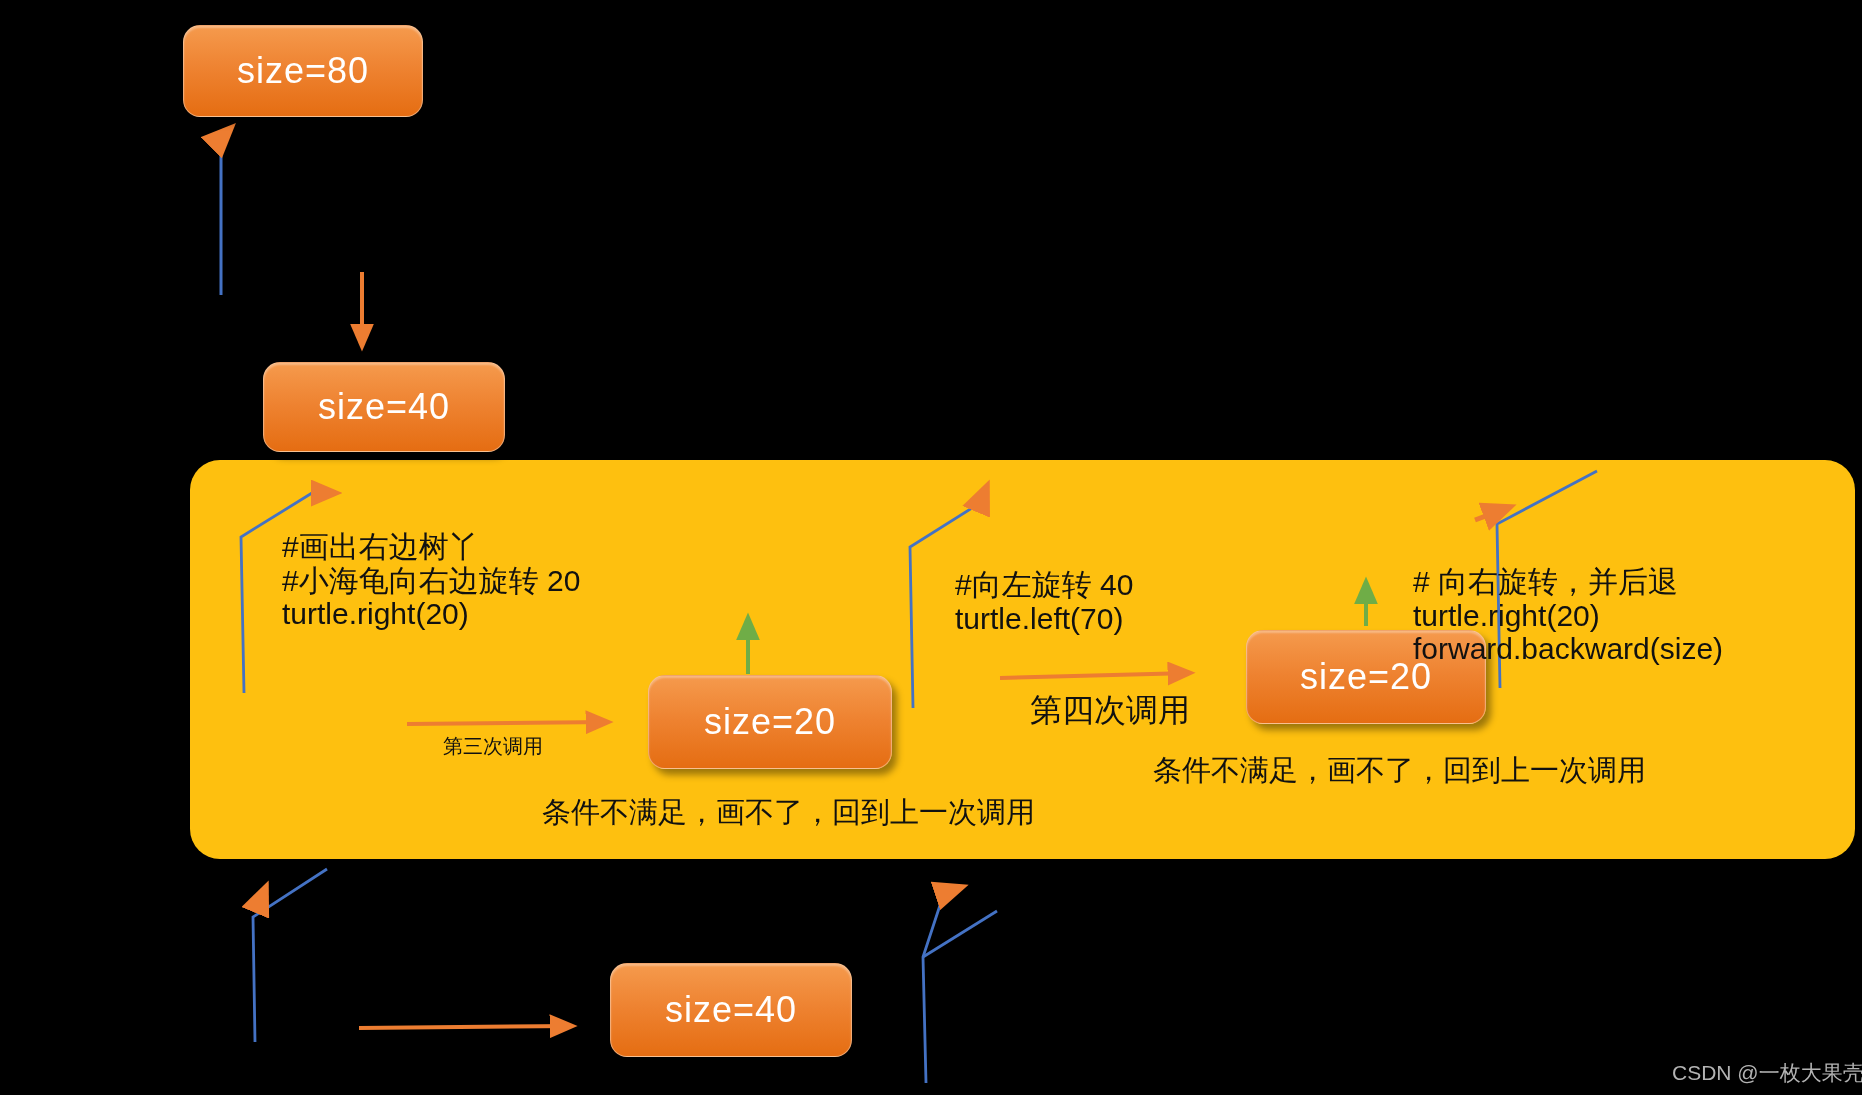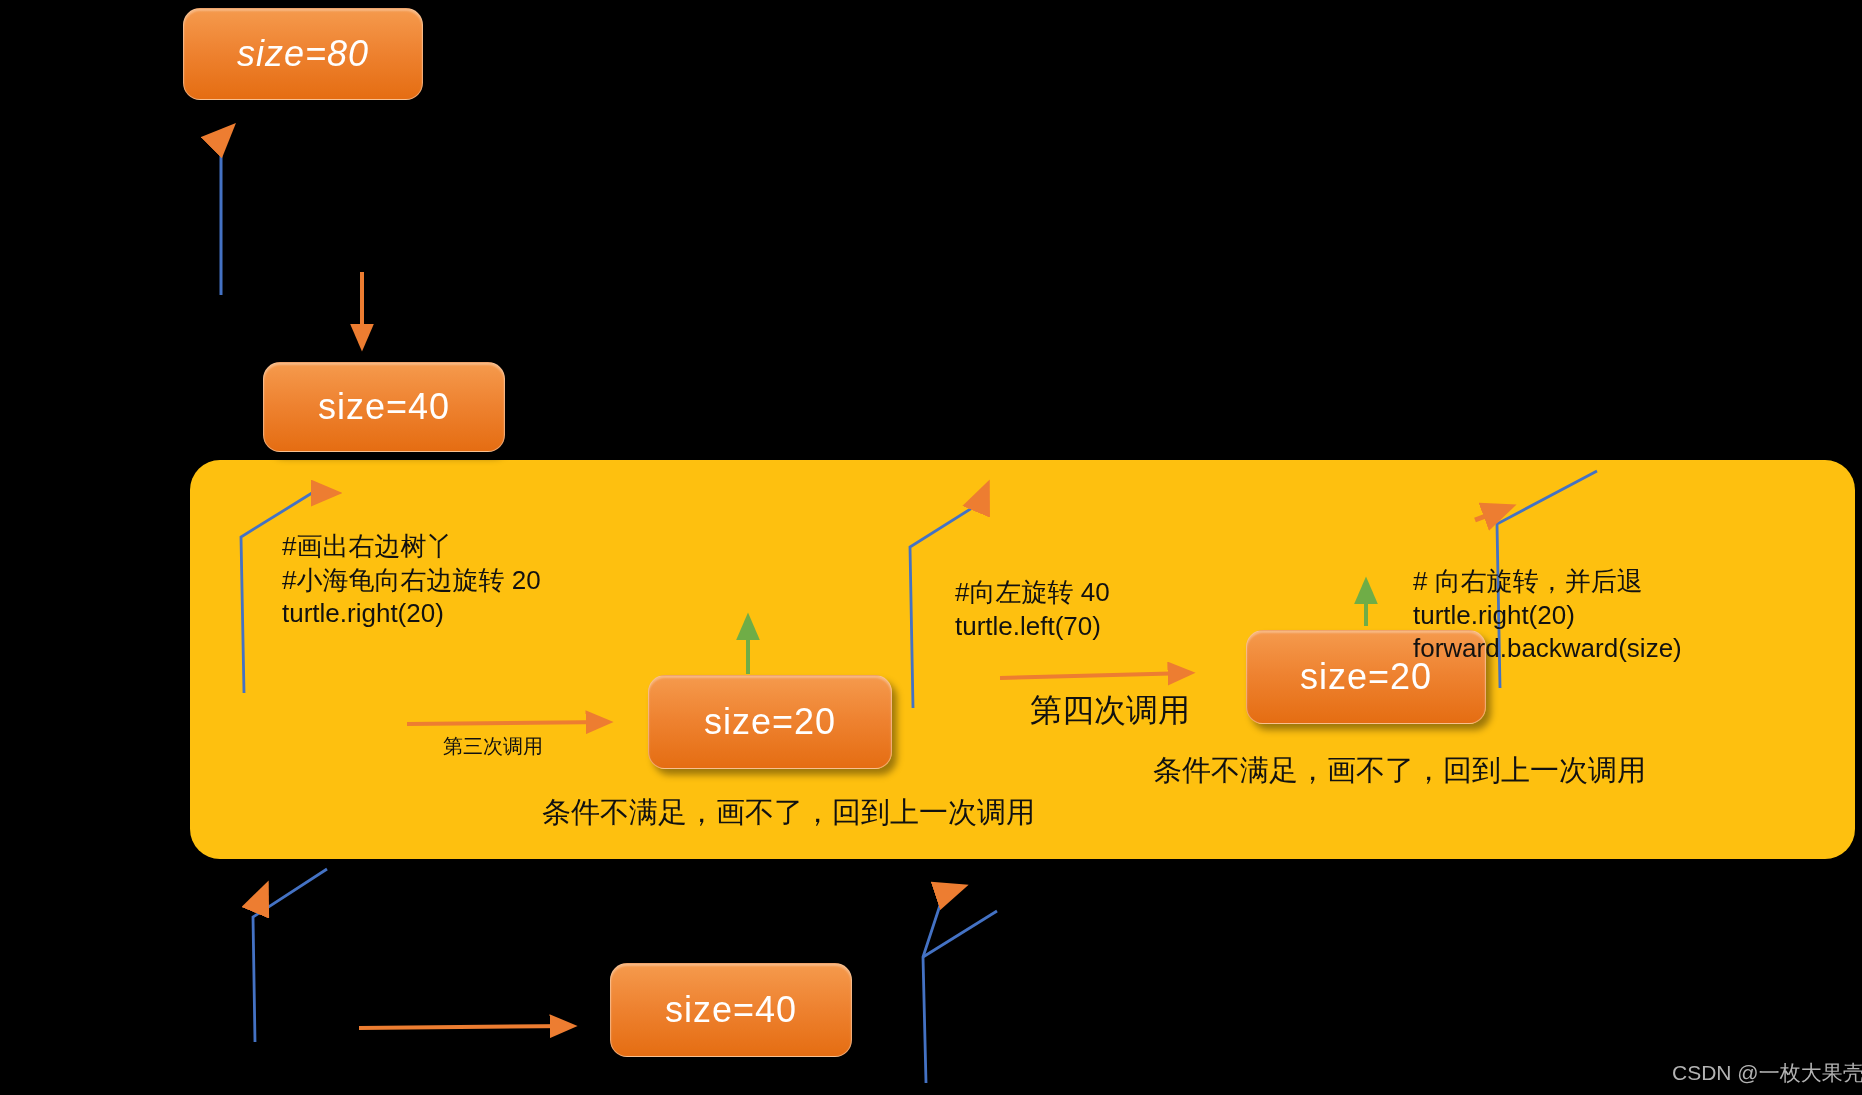--- a/index.html
+++ b/index.html
@@ -13,30 +13,30 @@
   }
   .svglayer{position:absolute;left:0;top:0;width:1862px;height:1095px;pointer-events:none;}
   .obox{
     position:absolute;display:flex;align-items:center;justify-content:center;
     background:linear-gradient(180deg,#f59a4d 0%,#ee8230 48%,#e56d12 100%);
     border:1px solid rgba(255,255,255,0.38);
     border-radius:17px;
     box-shadow:5px 6px 7px rgba(0,0,0,0.38), inset 0 2px 2px rgba(255,255,255,0.30);
     color:#ffffff;font-size:36px;letter-spacing:1px;
   }
-  .b80 {left:183px;top:8px;  width:238px;height:90px;font-style:italic;}
+  .b80 {left:183px;top:25px;  width:238px;height:90px;}
   .b40t{left:263px;top:362px;width:240px;height:88px;}
   .b20a{left:648px;top:675px;width:242px;height:92px;}
   .b20b{left:1246px;top:630px;width:238px;height:92px;}
   .b40b{left:610px;top:963px;width:240px;height:92px;}
   .code{
-    position:absolute;color:#111111;font-size:26px;line-height:33.5px;white-space:nowrap;
+    position:absolute;color:#111111;font-size:30px;line-height:33.5px;white-space:nowrap;
   }
   .code-left  {left:282px; top:530px;}
-  .code-mid   {left:955px; top:568px;margin-top:8px;}
+  .code-mid   {left:955px; top:568px;}
   .code-right {left:1413px;top:565px;}
   .lbl{position:absolute;color:#111111;white-space:nowrap;}
   .lbl-third {left:443px; top:733px;font-size:20px;}
   .lbl-fourth{left:1030px;top:689px;font-size:32px;}
   .lbl-cond1 {left:542px; top:793px;font-size:29px;}
   .lbl-cond2 {left:1153px;top:751px;font-size:29px;}
   .watermark{position:absolute;left:1672px;top:1059px;font-size:21px;color:#b3b3b3;white-space:nowrap;}
 </style>
 </head>
 <body>

